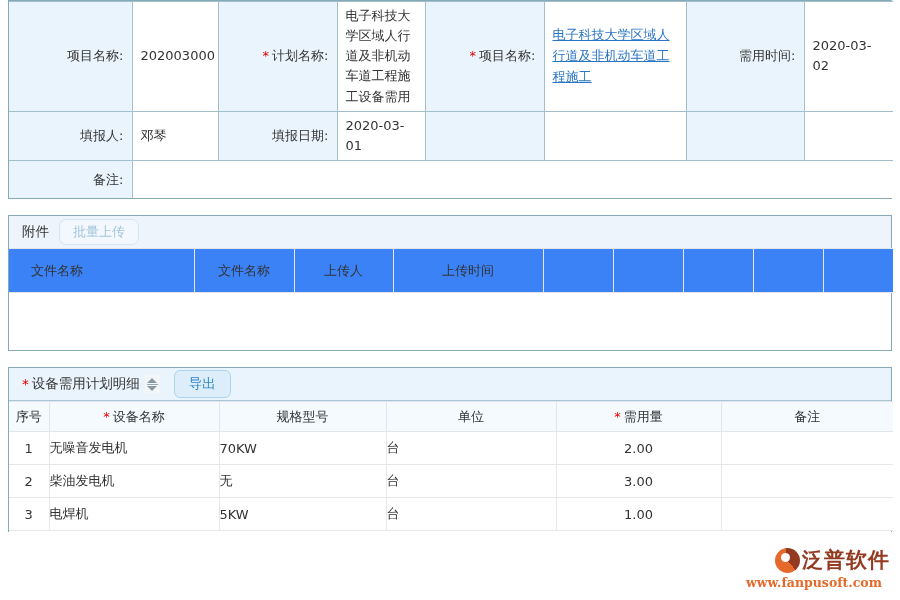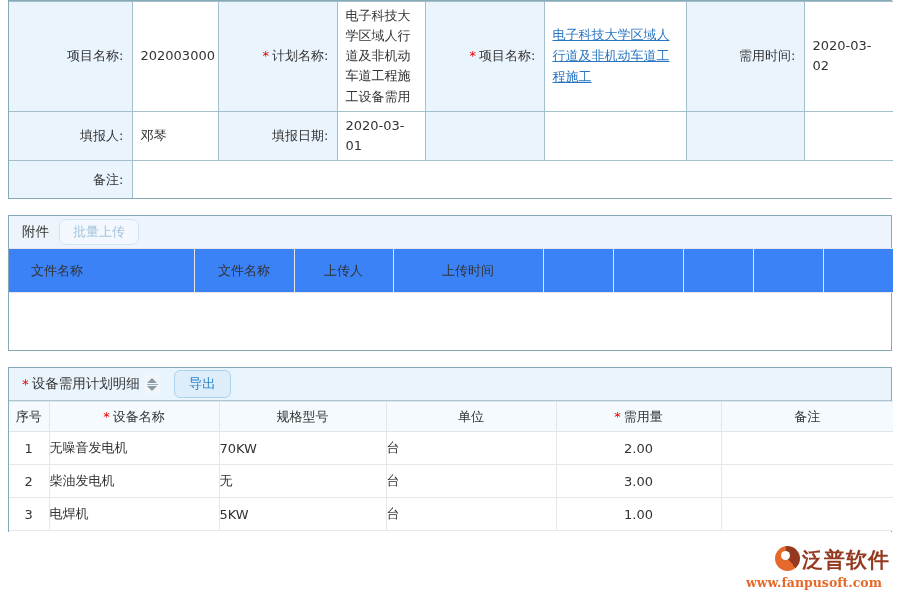--- a/index.html
+++ b/index.html
@@ -58,21 +58,21 @@
   table.detail { width: 100%; border-collapse: collapse; table-layout: fixed; font-size: 13px; }
   table.detail td { border: 1px solid #e7e7e7; color: #333; background: #fff; }
   table.detail tr td:first-child { border-left: none; }
   table.detail tr td:last-child { border-right: none; }
   table.detail tr.hd td { height: 30px; background: #f4fafd; text-align: center; border-color: #dfe7ec; }
   table.detail tr.dr td { height: 33px; text-align: left; }
   table.detail tr.dr td.c { text-align: center; padding-left: 0; }
 
   
   .logo { position: absolute; right: 10px; top: 546px; width: 152px; z-index: 9; }
-  .logo-row { display: flex; justify-content: flex-end; }
+  .logo-row { display: flex; align-items: center; justify-content: flex-end; }
   .logo-mark { width: 25px; height: 25px; border-radius: 50%; margin-right: 2px; position: relative;
                background: conic-gradient(from 200deg, #e4692a 0deg 150deg, #943a20 150deg 300deg, #e4692a 300deg 360deg); }
   .logo-mark::after { content: ""; position: absolute; left: 6px; top: 5px; width: 9px; height: 9px;
                       border-radius: 50%; background: #fff; }
   .logo-name { font-size: 21px; font-weight: bold; color: #943a20; letter-spacing: 1px;
                font-family: "DejaVu Serif", "Liberation Serif", serif; }
   .logo-url { text-align: center; font-size: 12.5px; font-weight: bold; color: #e4692a; margin-top: 1px;
               font-family: "DejaVu Serif", "Liberation Serif", serif; }
 </style>
 </head>

